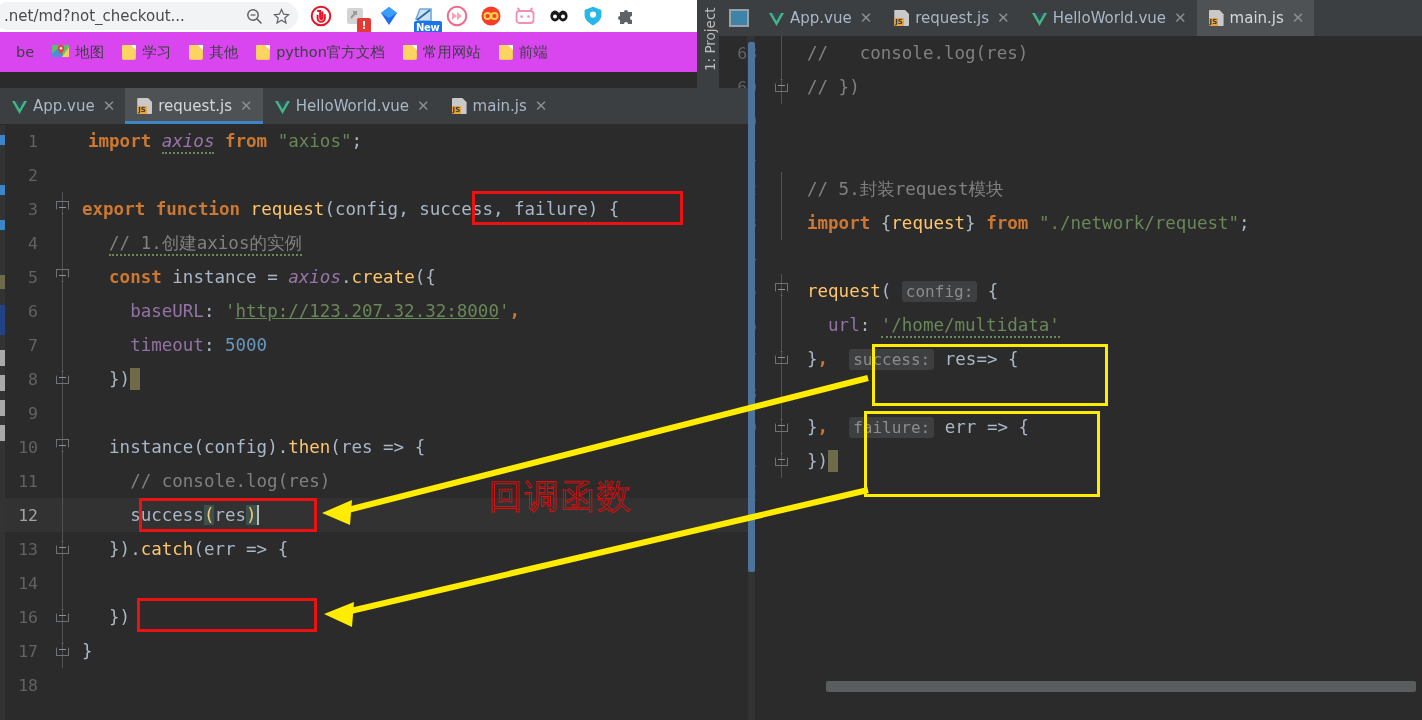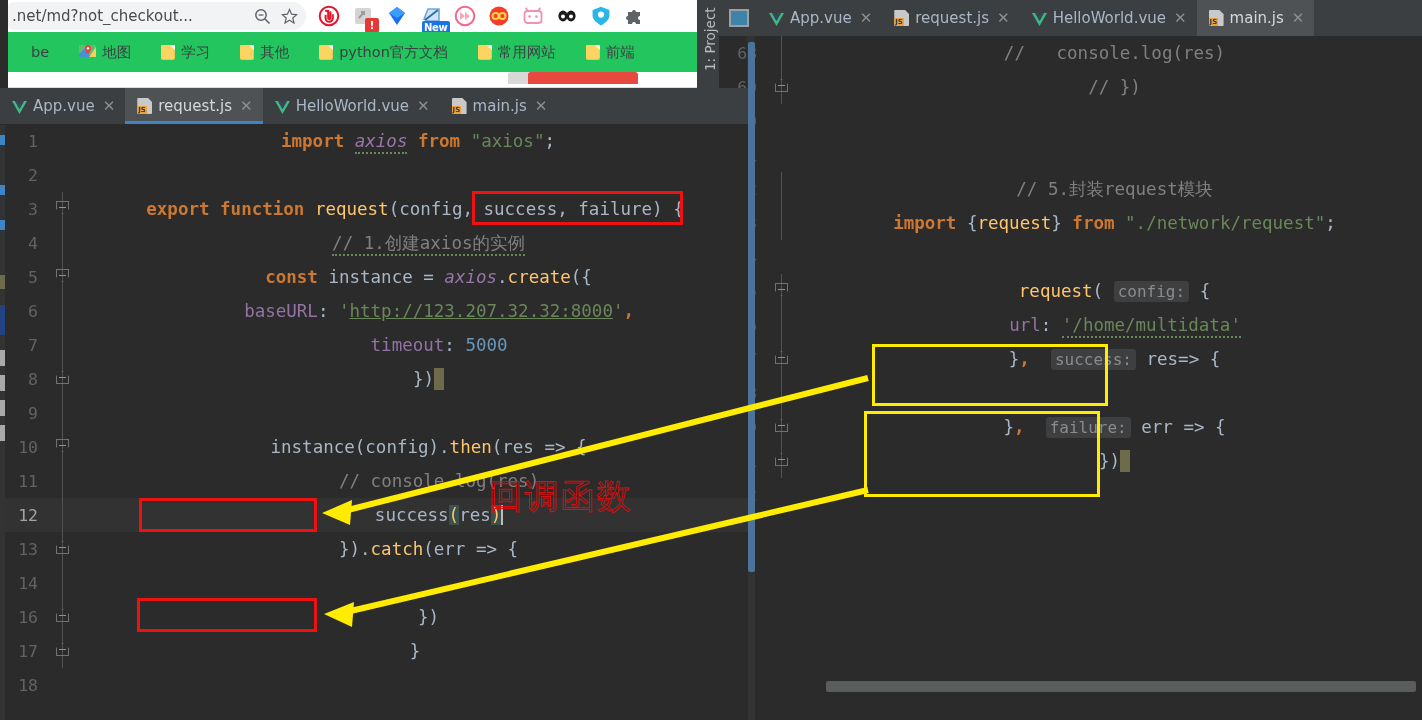--- a/index.html
+++ b/index.html
@@ -7,21 +7,21 @@
     margin: 0; padding: 0;
     width: 1422px; height: 720px;
     overflow: hidden;
     font-family: "DejaVu Sans", "Liberation Sans", sans-serif;
     background: #2b2b2b;
   }
   #root { position: relative; width: 1422px; height: 720px; }
 
   
   .browser {
-    position: absolute; left: 8px; top: 0; width: 748px; height: 88px;
+    position: absolute; left: 0; top: 0; width: 748px; height: 72px;
     background: #ffffff; overflow: hidden;
   }
   .browser-toolbar {
     position: relative; height: 32px; background: #ffffff;
   }
   .omnibox {
     position: absolute; left: -6px; top: 2px; width: 304px; height: 28px;
     background: #f1f3f4; border-radius: 14px;
     display: flex; align-items: center; padding: 0 8px 0 10px;
   }
@@ -48,22 +48,22 @@
     font-weight: bold; letter-spacing: -.3px;
   }
   .badge-excl {
     position: absolute; right: -5px; bottom: -6px;
     background: #e53935; color: #fff; font-size: 11px; font-weight: bold;
     width: 14px; height: 15px; line-height: 15px; text-align: center;
     border-radius: 2px;
   }
   .bookmarks {
     position: absolute; left: 0; top: 32px; width: 748px; height: 40px;
-    background: #22c55e; display: flex; align-items: center;
-    padding-left: 14px; gap: 12px;
+    background: #d946ef; display: flex; align-items: center;
+    padding-left: 7px; gap: 0px;
   }
   .bm {
     display: flex; align-items: center; gap: 6px;
     padding: 2px 9px; font-size: 14.5px; color: #3c4043;
     white-space: nowrap;
   }
   .folder-ico {
     width: 14px; height: 15px; background: #fcd462;
     border-radius: 1px 1px 2px 2px; position: relative; flex: 0 0 auto;
     box-shadow: inset -1px -1px 0 rgba(0,0,0,.06);
@@ -124,21 +124,21 @@
     font-size: 17.5px; white-space: pre; color: #a9b7c6;
   }
   .code-line.active-line { background: #323232; }
   .lineno {
     width: 46px; text-align: right; padding-right: 8px;
     color: #606366; font-size: 16.5px; flex: 0 0 auto;
     font-family: "DejaVu Sans Mono", "Liberation Mono", monospace;
   }
   .code-line.active-line .lineno { color: #a4a3a3; }
   .gutterzone { width: 36px; flex: 0 0 auto; position: relative; height: 34px; }
-  .codetext { flex: 1 1 auto; padding-left: 6px; text-align: center; }
+  .codetext { flex: 1 1 auto; padding-left: 6px; }
 
   
   .fold {
     position: absolute; left: 10px; top: 9px;
     width: 13px; height: 13px; border: 1px solid #6e7275;
   }
   .fold.down { border-radius: 0; clip-path: polygon(0 0,100% 0,100% 62%,50% 100%,0 62%); }
   .fold.up { clip-path: polygon(50% 0,100% 38%,100% 100%,0 100%,0 38%); }
   .fold::after {
     content:""; position: absolute; left: 2px; top: 5px; width: 7px; height: 1px;

